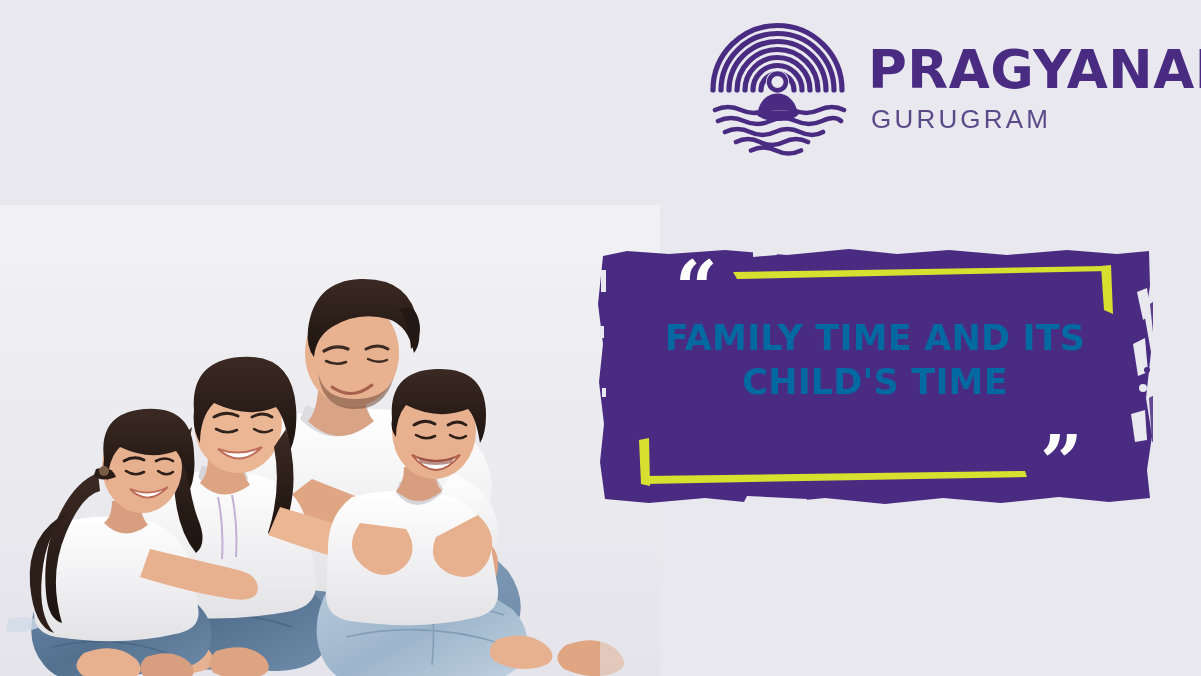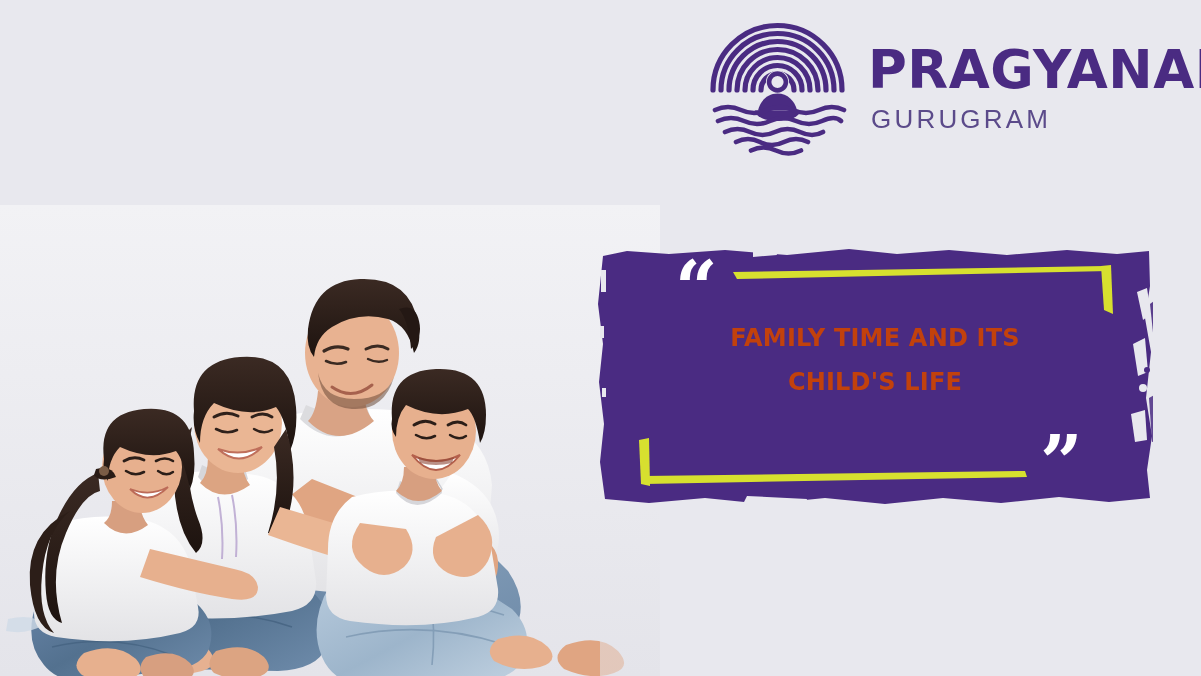--- a/index.html
+++ b/index.html
@@ -82,24 +82,24 @@
     user-select:none;
   }
   #quote-open { left:78px; top:3px; }
   #quote-close { left:443px; top:178px; }
 
   #quote-text {
     position:absolute;
     left:40px; right:40px;
     top:68px;
     text-align:center;
-    color:#c2410c;
+    color:#0369a1;
     font-family:"DejaVu Sans", sans-serif;
     font-weight:bold;
-    font-size:24px;
+    font-size:35px;
     line-height:44px;
     letter-spacing:0.2px;
   }
   #quote-text div { white-space:nowrap; }
 </style>
 </head>
 <body>
 
 <div id="banner">
 
@@ -346,20 +346,20 @@
 
       <path d="M48 236 L430 229 L428 223 L46 228 Z" fill="#d7e02f"></path>
       <path d="M42 192 L52 190 L53 238 L44 236 Z" fill="#d7e02f"></path>
     </svg>
 
     <div id="card-inner">
       <span id="quote-open" class="qmark">“</span>
 
       <div id="quote-text">
         <div>FAMILY TIME AND ITS</div>
-        <div>CHILD'S LIFE</div>
+        <div>CHILD'S TIME</div>
       </div>
 
       <span id="quote-close" class="qmark">”</span>
     </div>
   </div>
 
 </div>
 
 </body></html>

